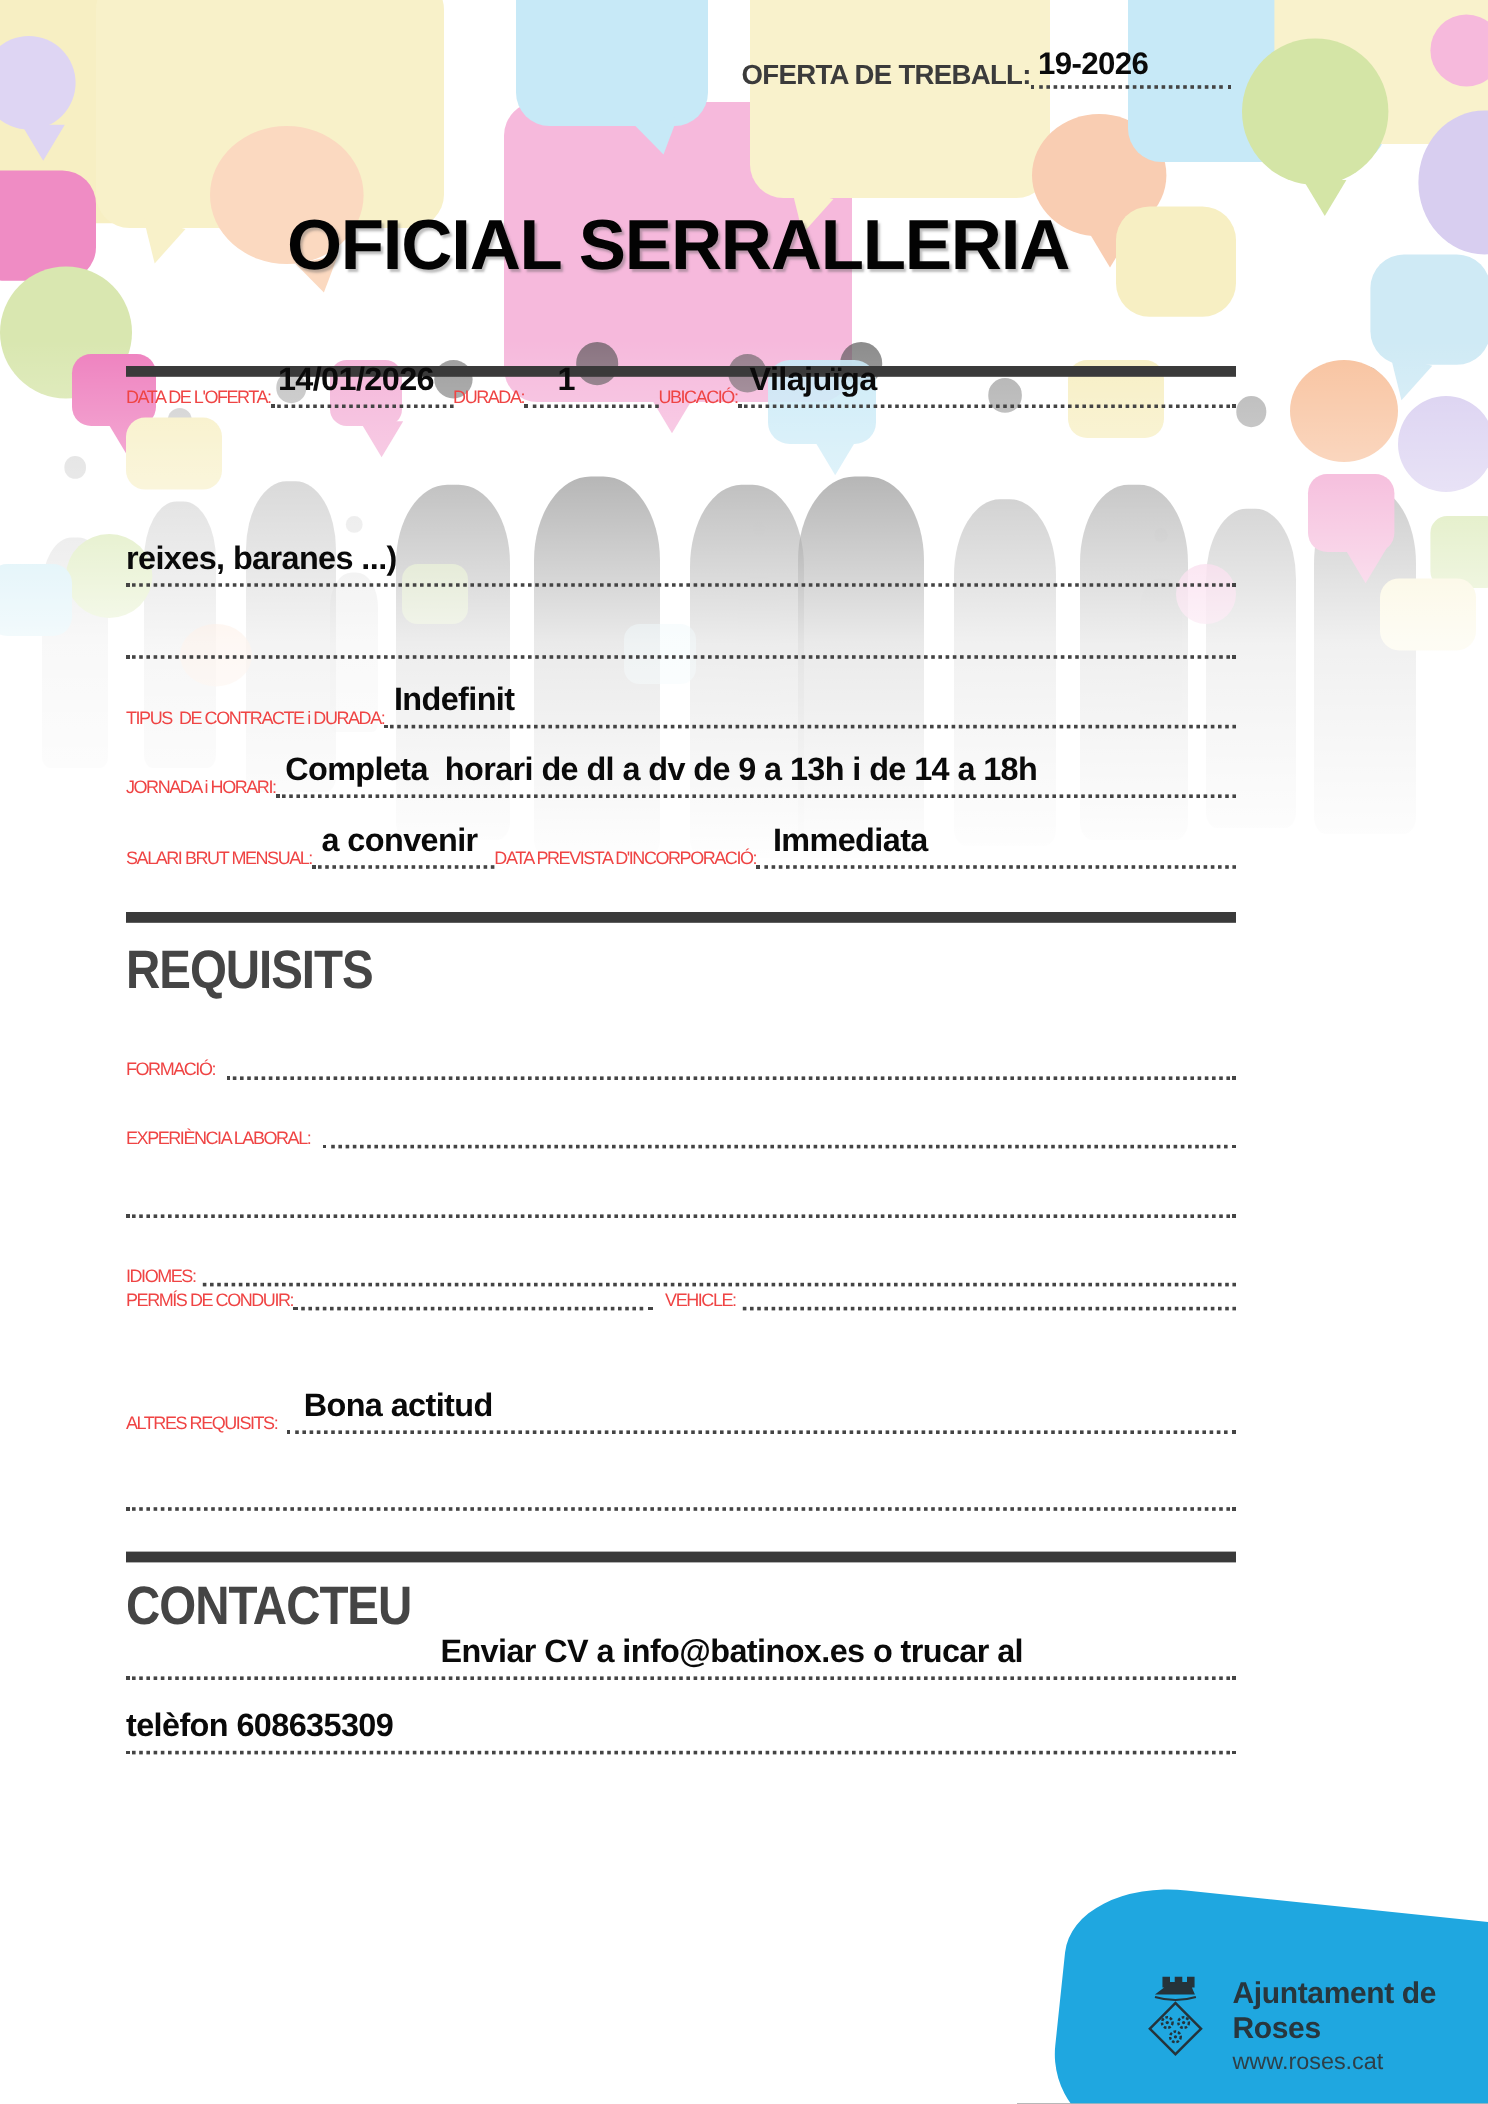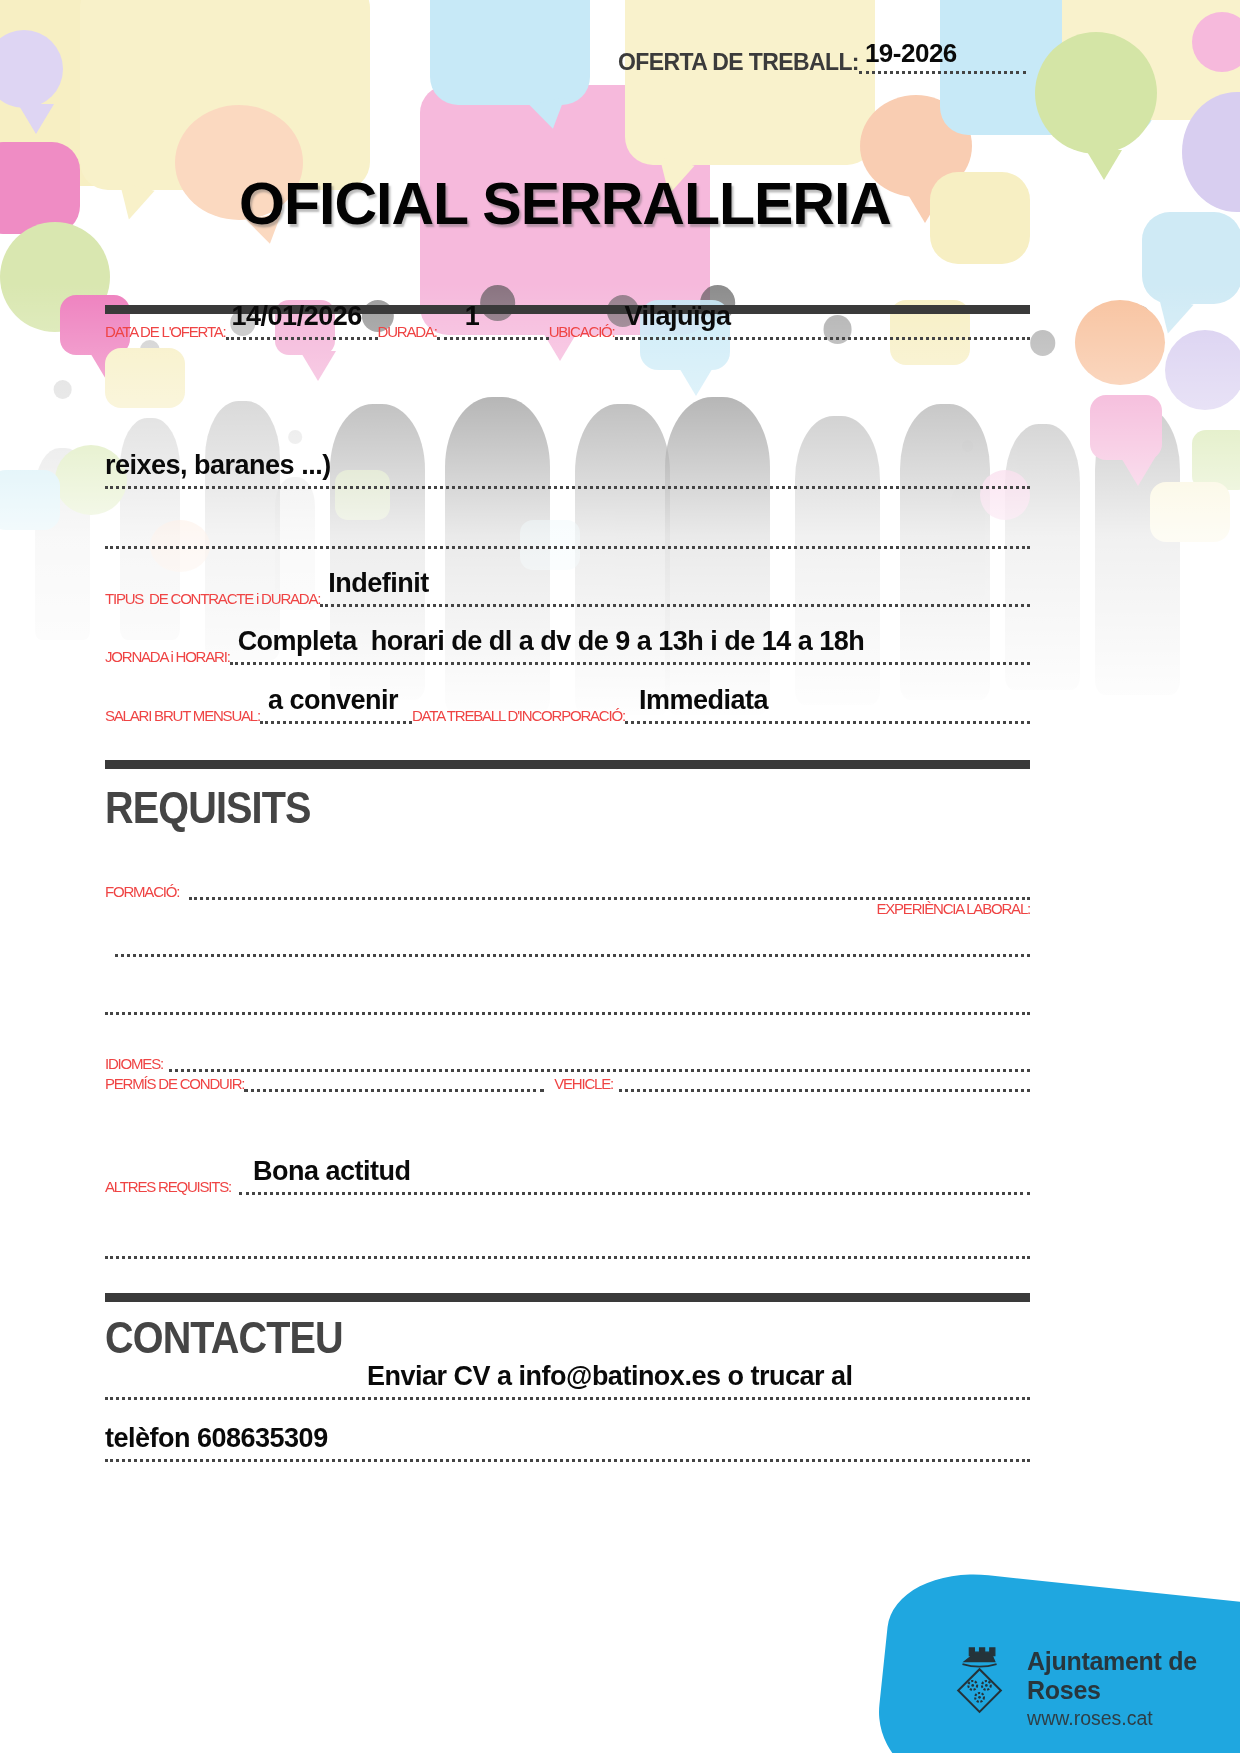--- a/index.html
+++ b/index.html
@@ -184,35 +184,35 @@
     <span class="fill">
       <span class="val" style="padding-left:8px;">Completa  horari de dl a dv de 9 a 13h i de 14 a 18h</span>
     </span>
   </div>
 
   <div class="row" style="top:668px;">
     <span class="lbl">SALARI BRUT MENSUAL:</span>
     <span class="fill w150">
       <span class="val" style="padding-left:8px;">a convenir</span>
     </span>
-    <span class="lbl">DATA TREBALL D'INCORPORACIÓ:</span>
+    <span class="lbl">DATA PREVISTA D'INCORPORACIÓ:</span>
     <span class="fill">
       <span class="val" style="padding-left:14px;">Immediata</span>
     </span>
   </div>
 
   <div class="bar" style="top:760px;"></div>
   <h2 class="sec-h" style="top:782px;">REQUISITS</h2>
 
   <div class="row" style="top:844px;">
     <span class="lbl">FORMACIÓ:</span>
     <span class="fill" style="margin-left:10px;"></span>
   </div>
 
-  <div class="row" style="top:901px;flex-direction:column;">
+  <div class="row" style="top:901px;">
     <span class="lbl">EXPERIÈNCIA LABORAL:</span>
     <span class="fill" style="margin-left:10px;"></span>
   </div>
 
   <div class="dotline" style="top:1012px;"></div>
 
   <div class="row" style="top:1016px;">
     <span class="lbl">IDIOMES:</span>
     <span class="fill" style="margin-left:6px;"></span>
   </div>

